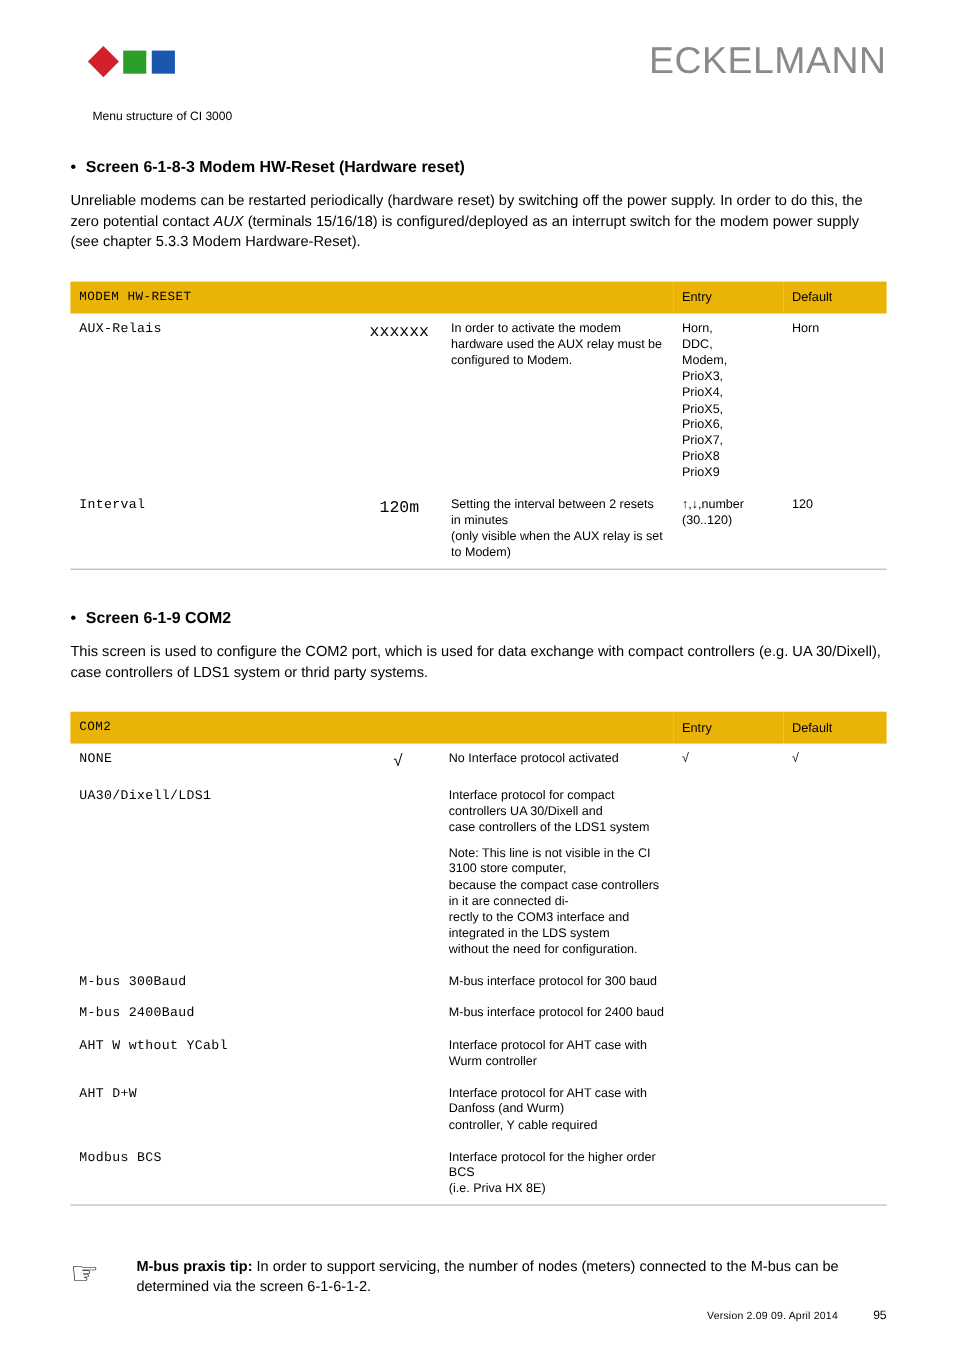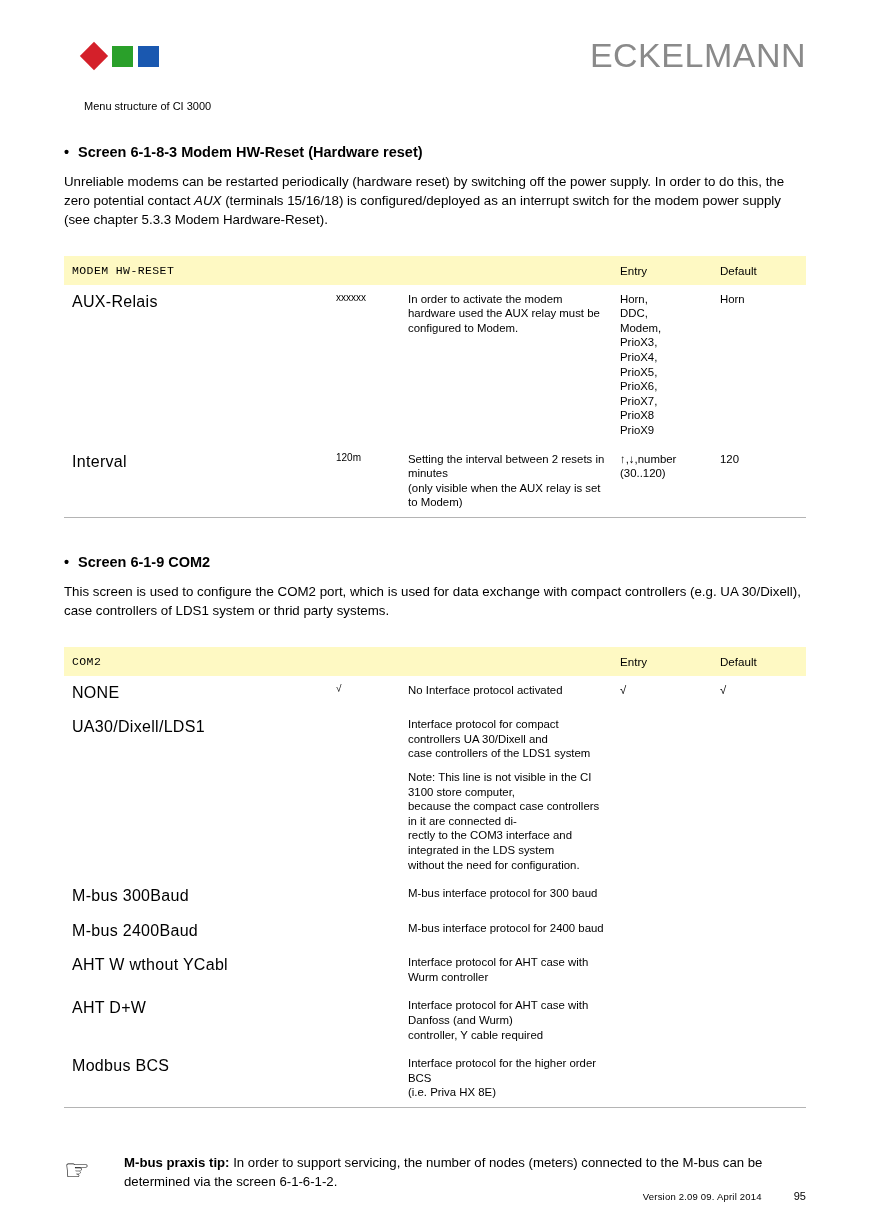--- a/index.html
+++ b/index.html
@@ -104,50 +104,50 @@
   p.para i { font-style: italic; }
 
   
   table.spec {
     width: 100%;
     border-collapse: collapse;
     margin-top: 26px;
     font-size: 11.6px;
   }
   table.spec th {
-    background: #fef9c3;
+    background: #eab308;
     font-weight: normal;
     text-align: left;
     padding: 7px 6px 7px 8px;
     font-size: 11.6px;
     vertical-align: middle;
   }
   table.spec th.mono {
     font-family: "Liberation Mono", monospace;
     font-size: 11.5px;
     letter-spacing: 0.4px;
   }
   table.spec td {
     padding: 7px 6px 7px 8px;
     vertical-align: top;
     line-height: 1.28;
   }
   table.spec tr.body-row td {
     border-bottom: none;
   }
   .col-name {
-    font-family: Liberation Sans, sans-serif;
-    font-size: 16px;
+    font-family: Liberation Mono, monospace;
+    font-size: 12px;
     letter-spacing: 0.3px;
     width: 250px;
   }
   .col-val {
-    font-family: Liberation Sans, sans-serif;
-    font-size: 10px;
-    text-align: left;
+    font-family: Liberation Mono, monospace;
+    font-size: 15px;
+    text-align: center;
     width: 52px;
     padding-right: 12px !important;
   }
   .col-desc {
     font-size: 11.4px;
     line-height: 1.30;
   }
   .col-entry {
     width: 86px;
     font-size: 11.4px;

